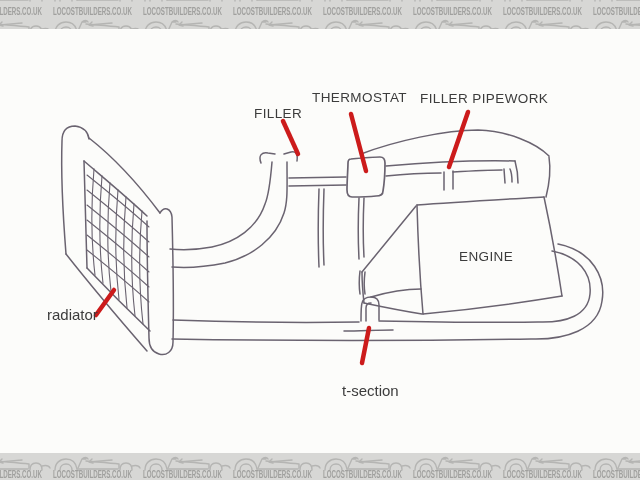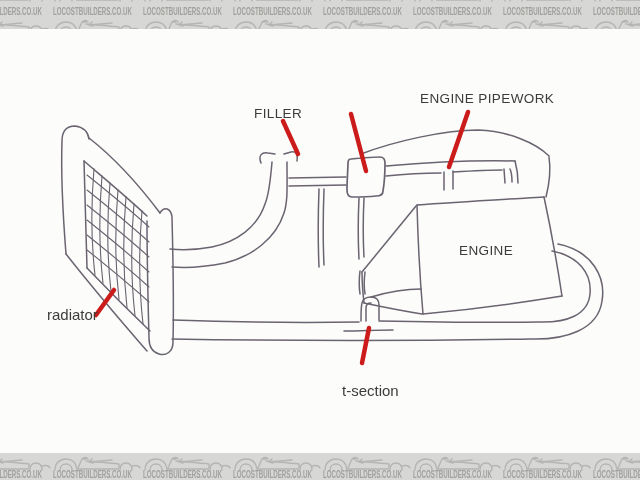--- a/index.html
+++ b/index.html
@@ -158,22 +158,23 @@
     </g>
 
     <line class="pointer" x1="283" y1="121" x2="298" y2="154"></line>
     <line class="pointer" x1="351" y1="114" x2="366" y2="171"></line>
     <line class="pointer" x1="468" y1="112" x2="449" y2="167"></line>
     <line class="pointer" x1="369" y1="328" x2="362" y2="363"></line>
     <line class="pointer" x1="96" y1="315" x2="114" y2="290"></line>
   </svg>
 
   <div class="lbl caps" style="left:254px;top:106px">FILLER</div>
-  <div class="lbl caps" style="left:420px;top:91px">ENGINE PIPEWORK</div>
-  <div class="lbl caps" style="left:459px;top:243px">ENGINE</div>
+  <div class="lbl caps" style="left:312px;top:90px">THERMOSTAT</div>
+  <div class="lbl caps" style="left:420px;top:91px">FILLER PIPEWORK</div>
+  <div class="lbl caps" style="left:459px;top:249px">ENGINE</div>
   <div class="lbl lower" style="left:47px;top:306px">radiator</div>
   <div class="lbl lower" style="left:342px;top:382px">t-section</div>
 
   <div class="band band-bottom">
     <svg width="640" height="27">
         <use href="#car-icon" x="-38" y="3" width="90" height="17" class="wm-car"></use>
         <use href="#car-icon" x="52" y="3" width="90" height="17" class="wm-car"></use>
         <use href="#car-icon" x="142" y="3" width="90" height="17" class="wm-car"></use>
         <use href="#car-icon" x="232" y="3" width="90" height="17" class="wm-car"></use>
         <use href="#car-icon" x="322" y="3" width="90" height="17" class="wm-car"></use>

